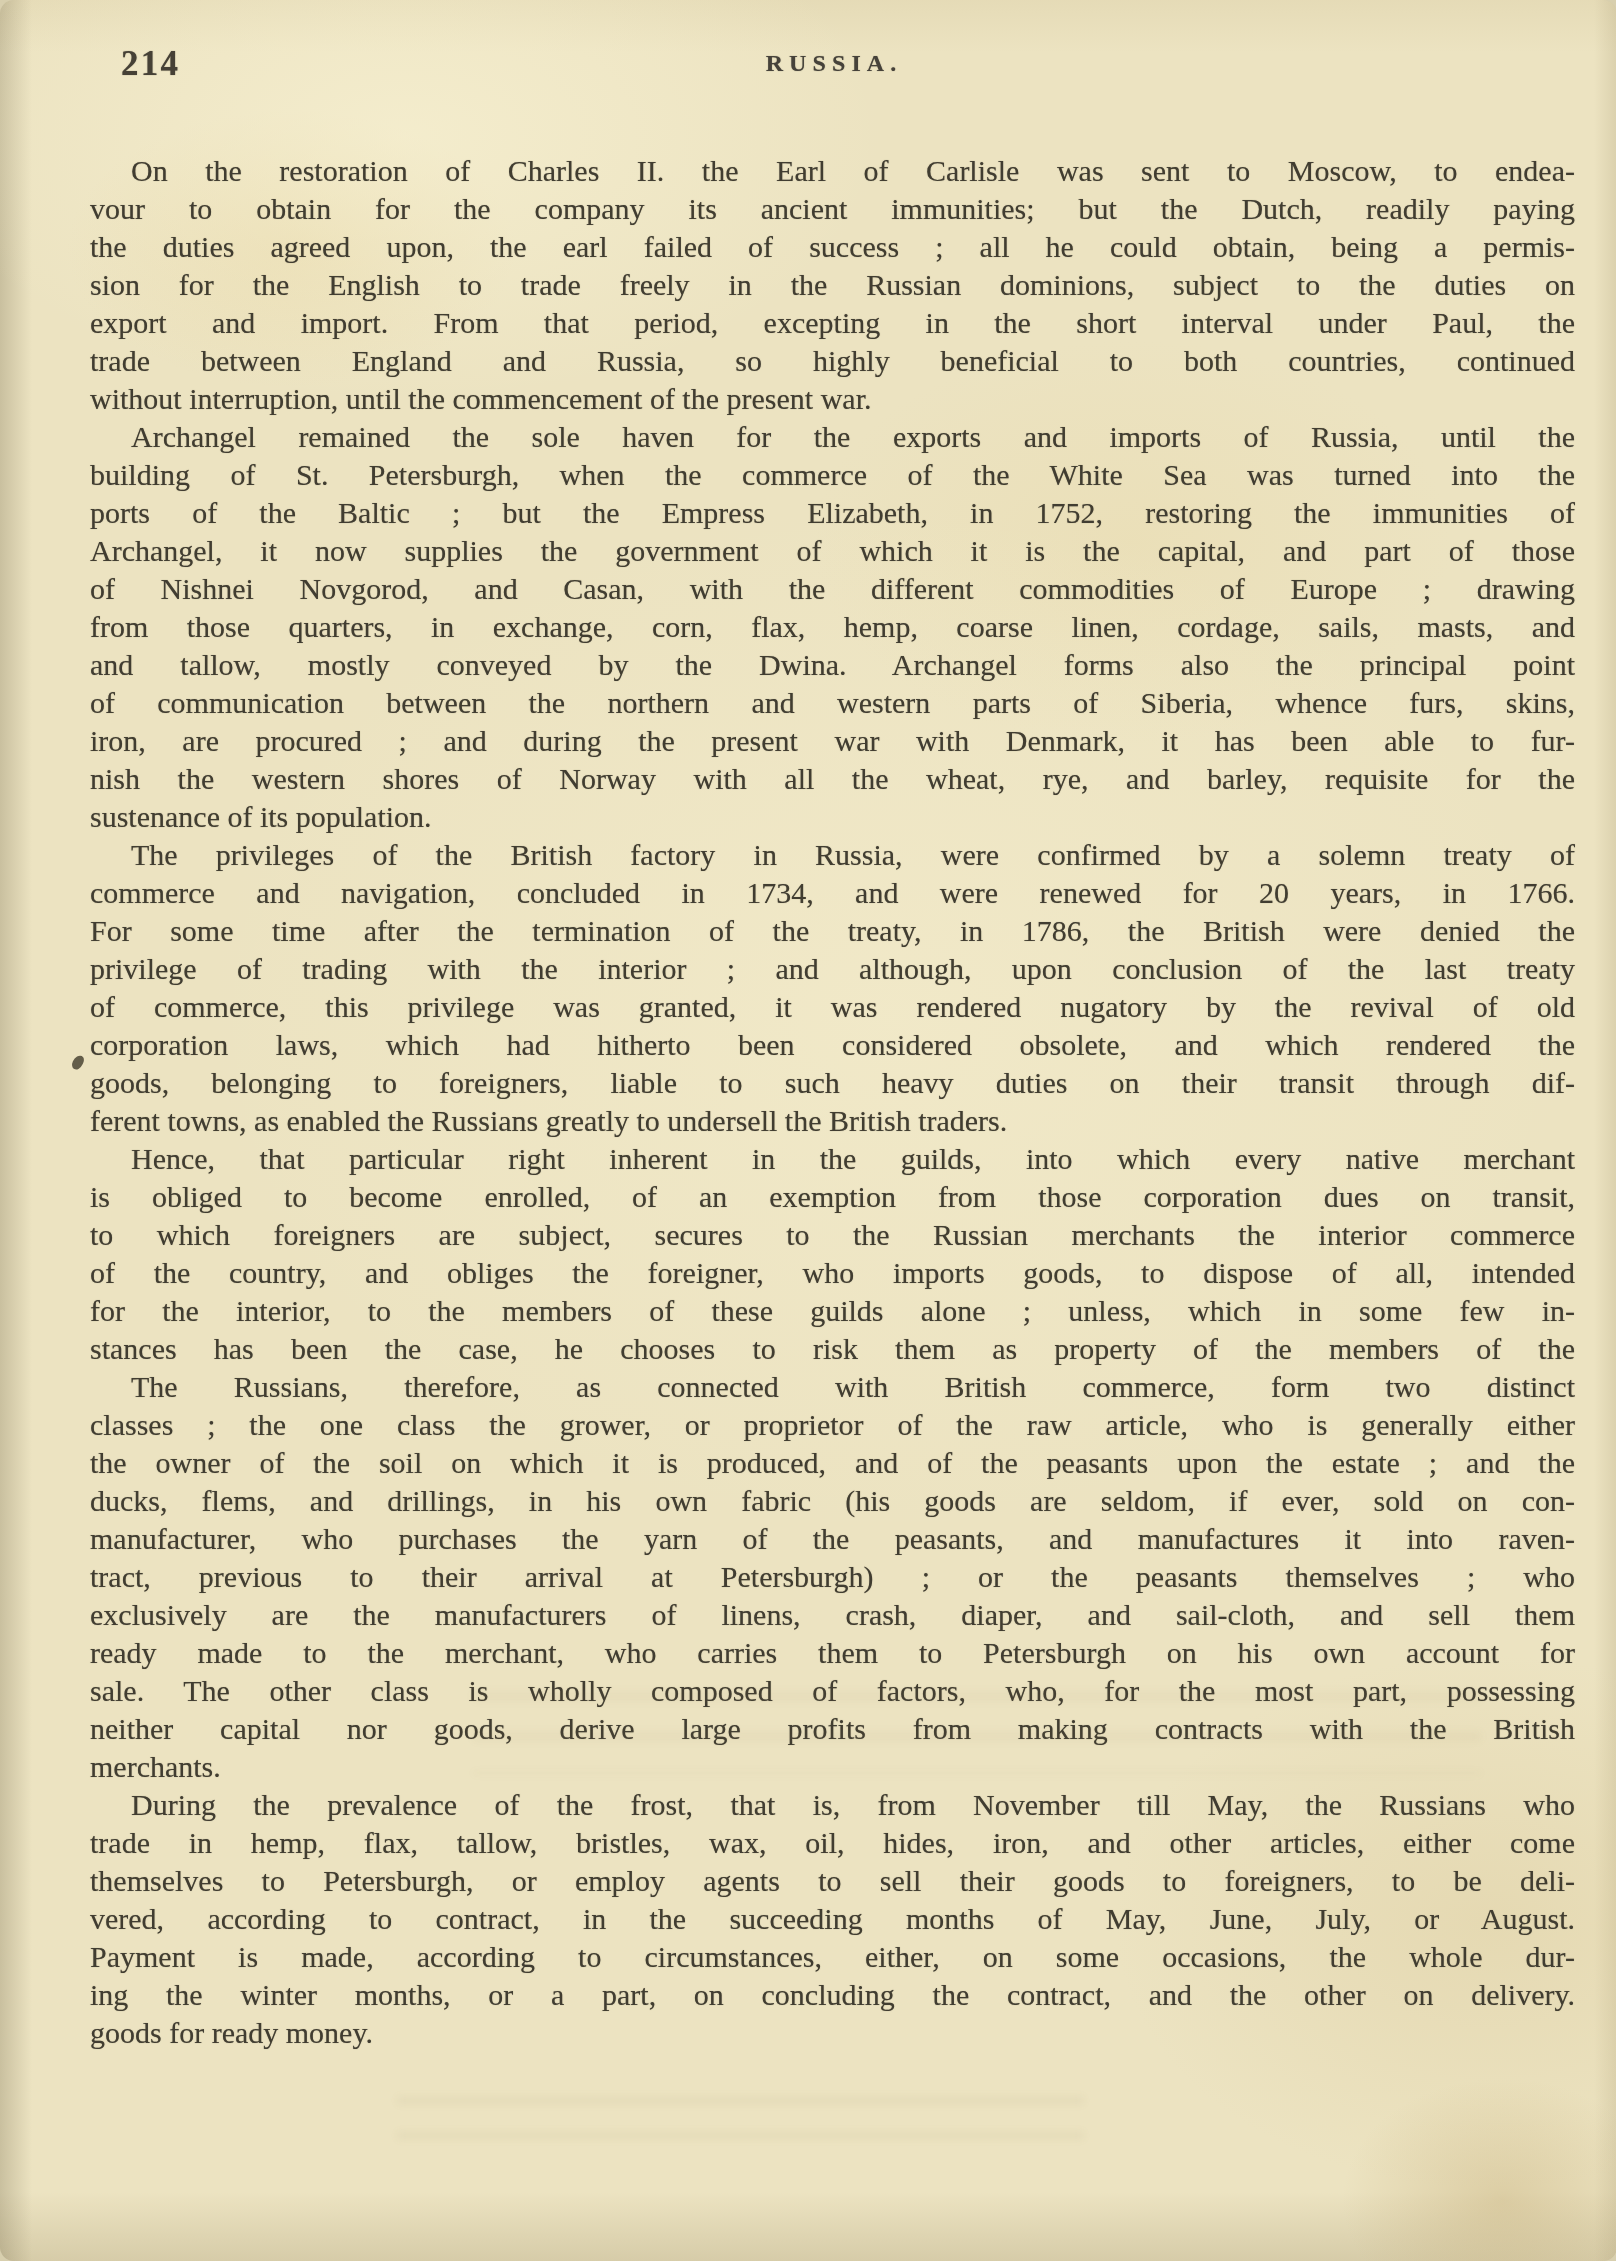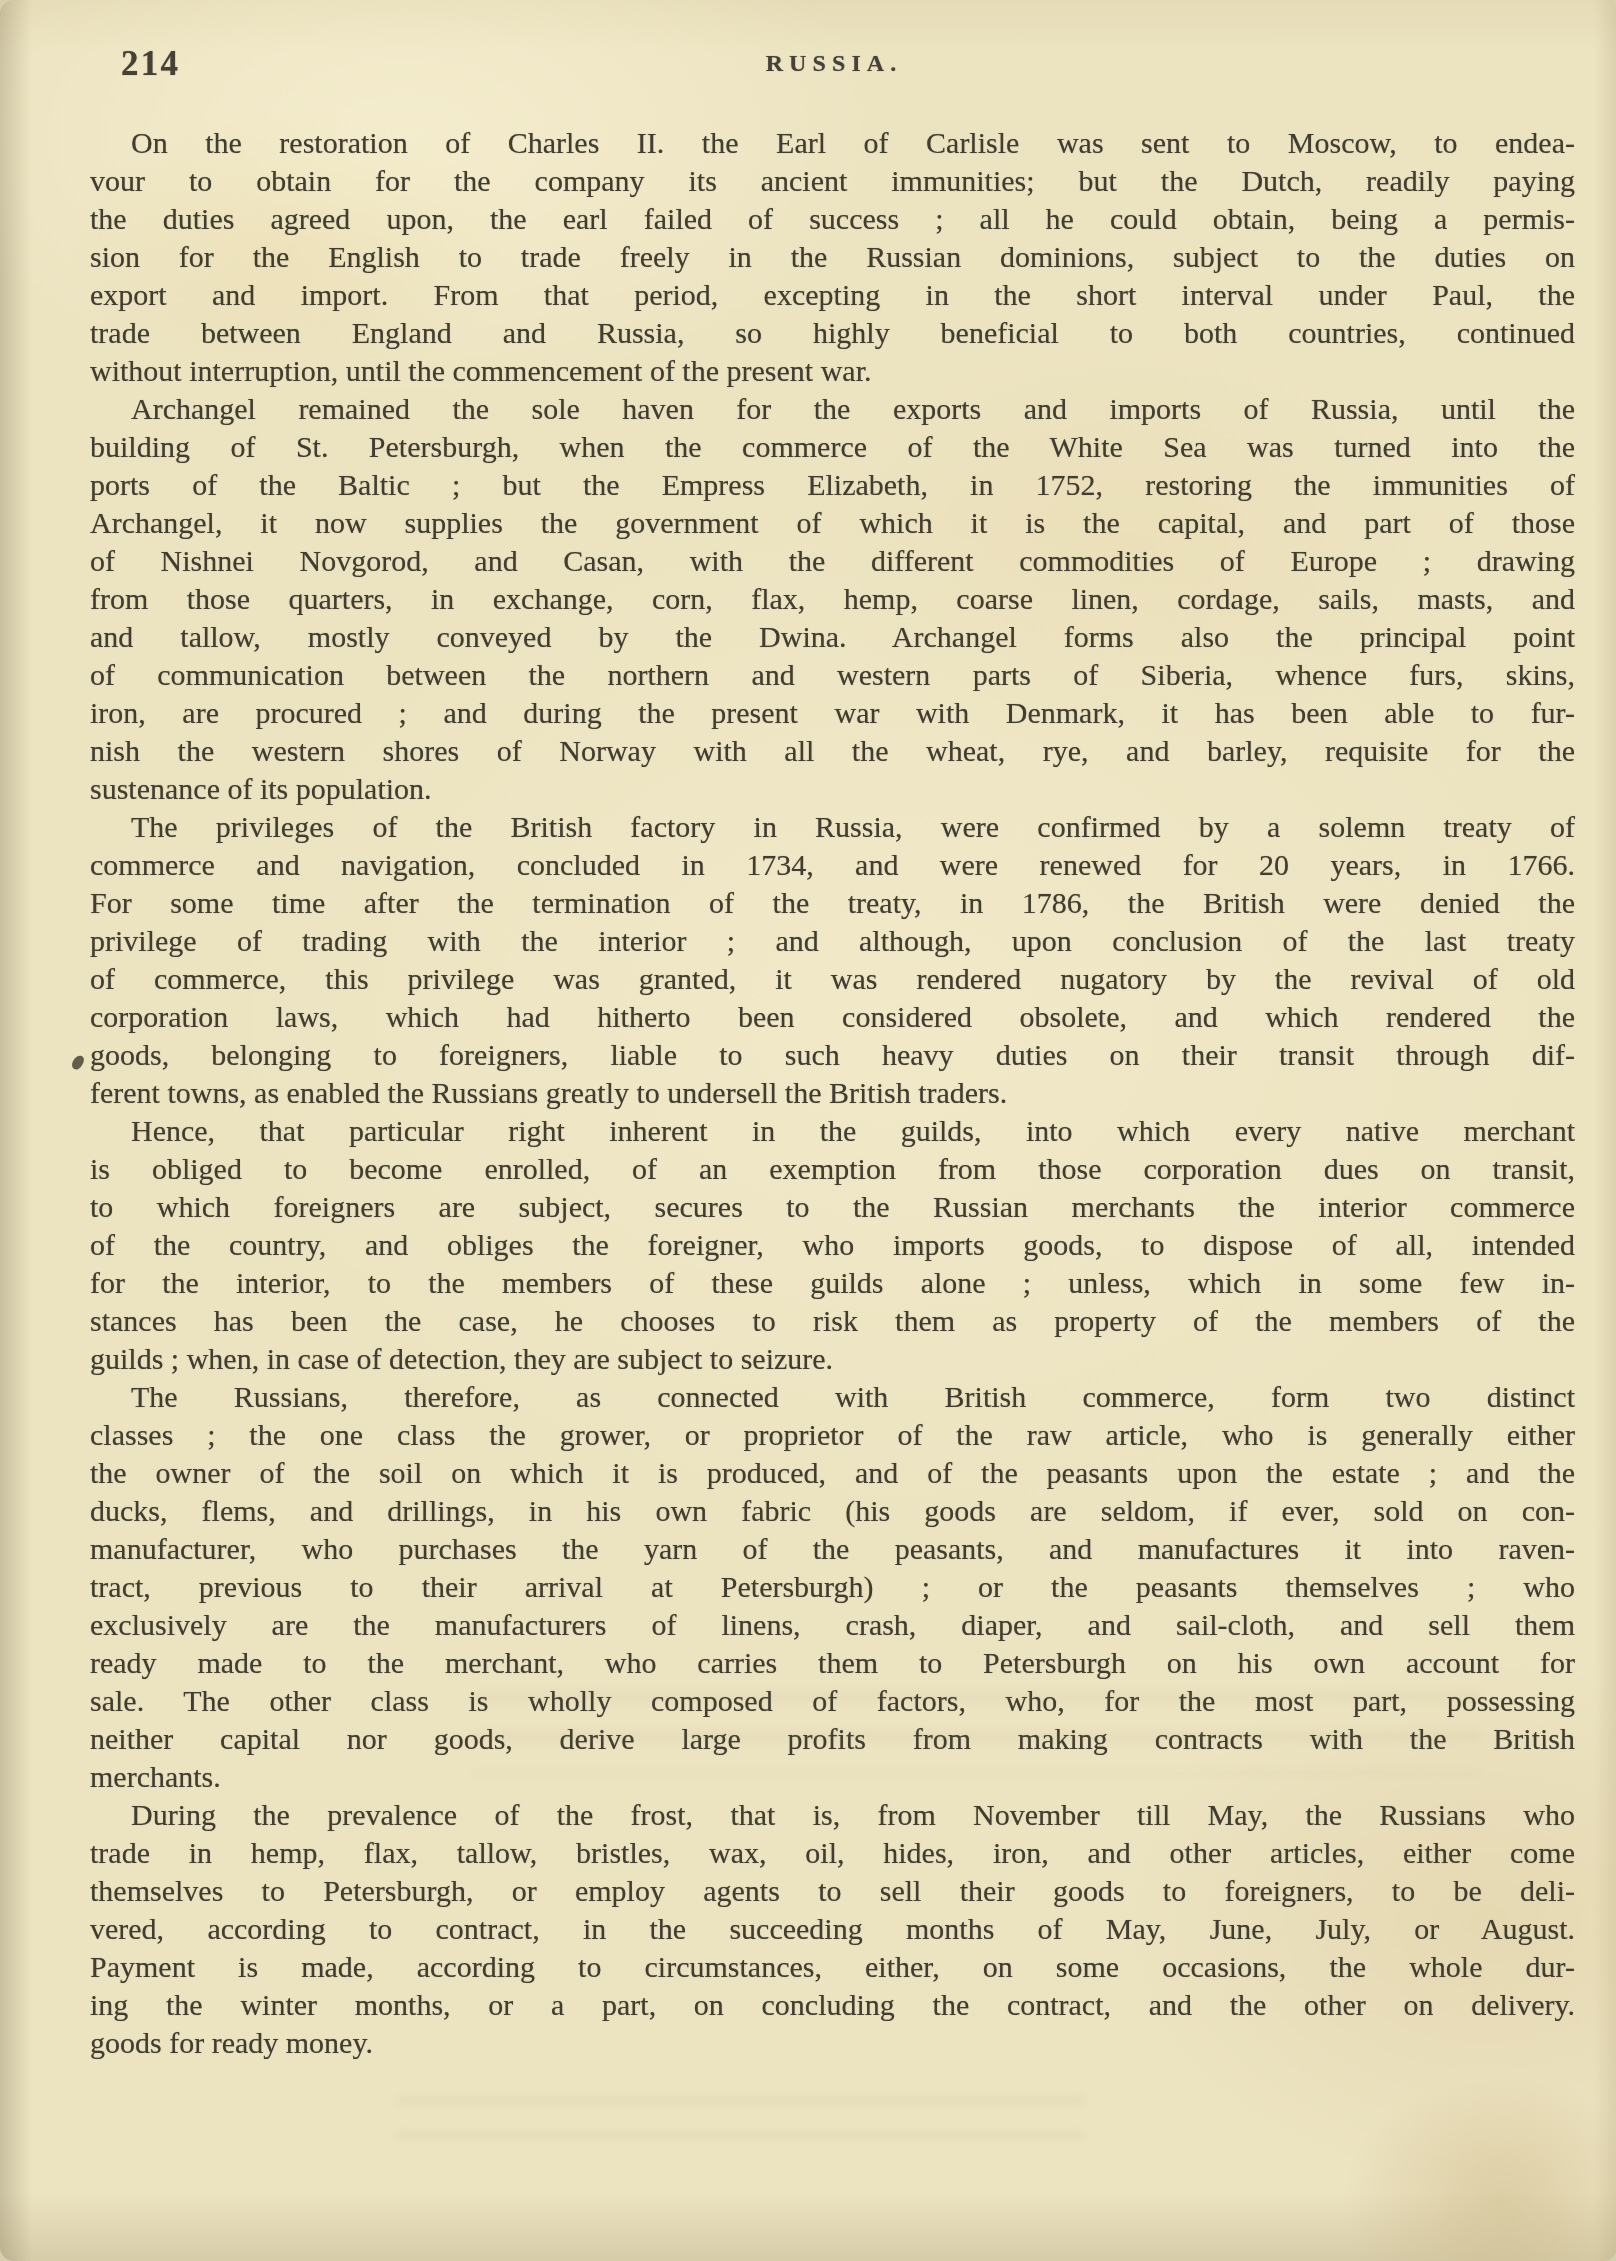--- a/index.html
+++ b/index.html
@@ -45,21 +45,21 @@
     font-weight: 700;
     letter-spacing: 6.1px;
     color: #46423a;
     text-shadow: 0 0 1.1px rgba(62,58,44,0.5);
   }
 
   
   .body-text {
     position: absolute;
     left: 90px;
-    top: 124px;
+    top: 152px;
     width: 1485px;
   }
   .paragraph { margin: 0; }
   .text-line {
     font-size: 30px;
     line-height: 38px;
     height: 38px;
     white-space: nowrap;
     text-align: justify;
     text-align-last: justify;
@@ -153,21 +153,20 @@
         <div class="text-line">goods, belonging to foreigners, liable to such heavy duties on their transit through dif-</div>
         <div class="text-line para-last">ferent towns, as enabled the Russians greatly to undersell the British traders.</div>
       </div>
       <div class="paragraph">
         <div class="text-line para-first">Hence, that particular right inherent in the guilds, into which every native merchant</div>
         <div class="text-line">is obliged to become enrolled, of an exemption from those corporation dues on transit,</div>
         <div class="text-line">to which foreigners are subject, secures to the Russian merchants the interior commerce</div>
         <div class="text-line">of the country, and obliges the foreigner, who imports goods, to dispose of all, intended</div>
         <div class="text-line">for the interior, to the members of these guilds alone ; unless, which in some few in-</div>
         <div class="text-line">stances has been the case, he chooses to risk them as property of the members of the</div>
-        <div class="text-line para-last">guilds ; when, in case of detection, they are subject to seizure.</div>
       </div>
       <div class="paragraph">
         <div class="text-line para-first">The Russians, therefore, as connected with British commerce, form two distinct</div>
         <div class="text-line">classes ; the one class the grower, or proprietor of the raw article, who is generally either</div>
         <div class="text-line">the owner of the soil on which it is produced, and of the peasants upon the estate ; and the</div>
         <div class="text-line">ducks, flems, and drillings, in his own fabric (his goods are seldom, if ever, sold on con-</div>
         <div class="text-line">manufacturer, who purchases the yarn of the peasants, and manufactures it into raven-</div>
         <div class="text-line">tract, previous to their arrival at Petersburgh) ; or the peasants themselves ; who</div>
         <div class="text-line">exclusively are the manufacturers of linens, crash, diaper, and sail-cloth, and sell them</div>
         <div class="text-line">ready made to the merchant, who carries them to Petersburgh on his own account for</div>

